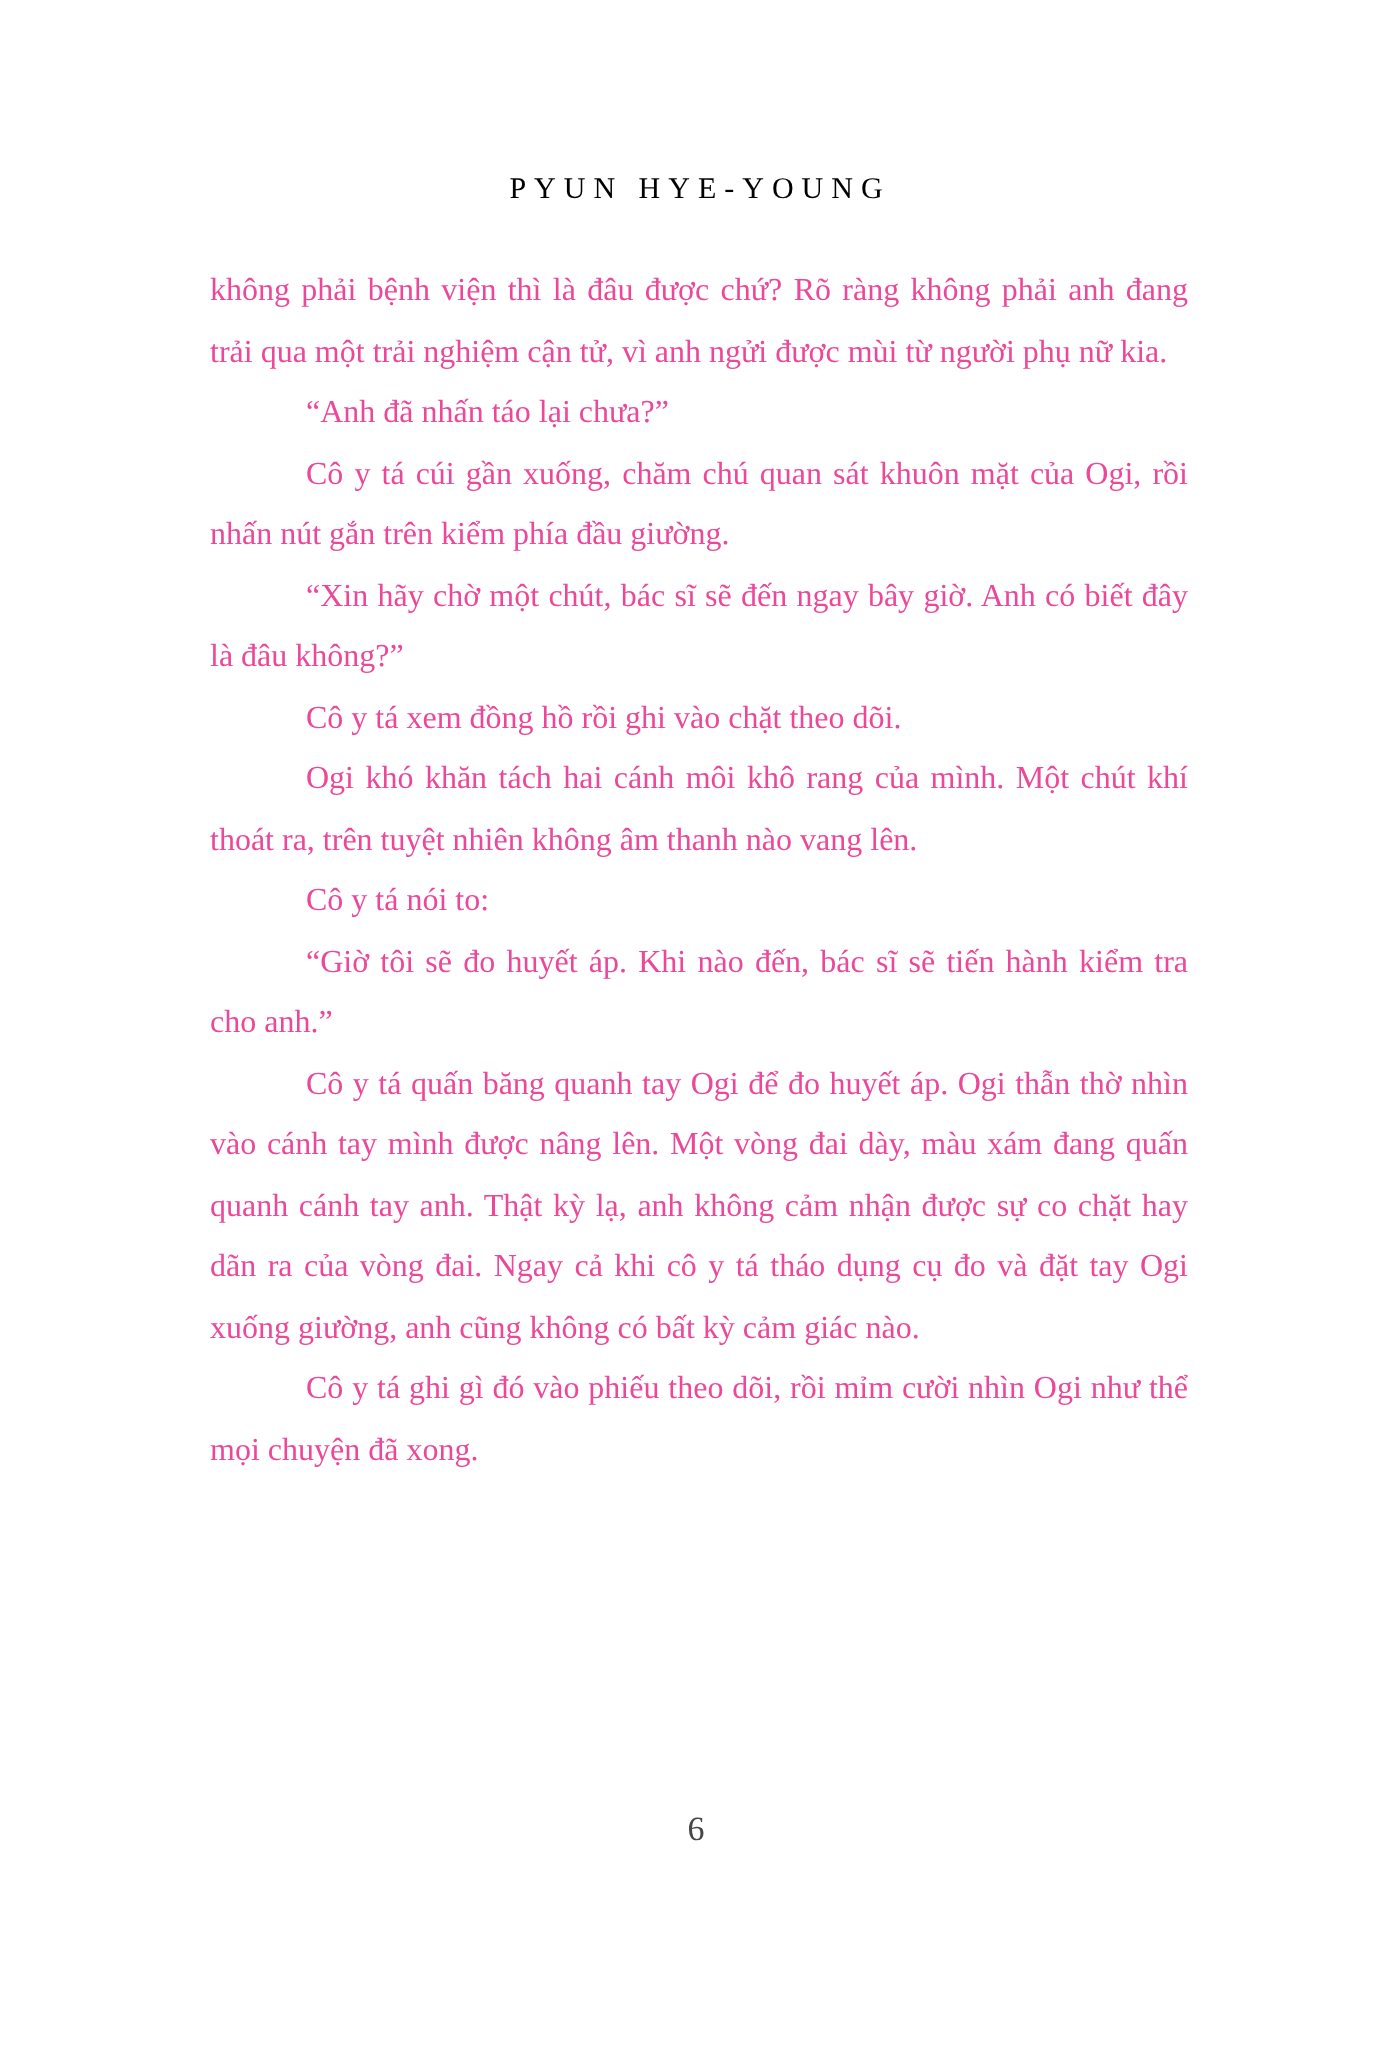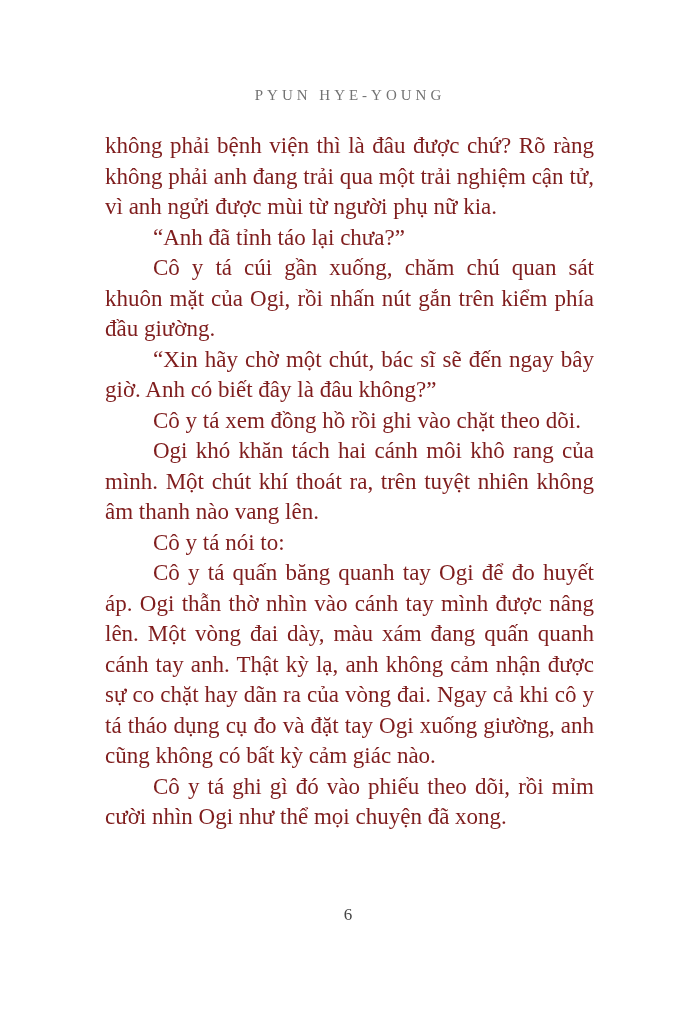--- a/index.html
+++ b/index.html
@@ -17,35 +17,35 @@
     overflow: hidden;
   }
   .running-header {
     position: absolute;
     top: 87px;
     left: 0;
     width: 100%;
     text-align: center;
     font-size: 15px;
     letter-spacing: 4px;
-    color: #737373;
+    color: #000000;
     text-indent: 4px; 
   }
   .body-text {
     position: absolute;
     top: 131px;
     left: 105px;
     width: 489px;
   }
   .body-text p.para {
     margin: 0;
-    font-size: 23px;
+    font-size: 16px;
     line-height: 30.5px;
     text-align: justify;
-    color: #7f1d1d;
+    color: #ec4899;
   }
   .body-text p.para.indent {
     text-indent: 48px;
   }
   .page-number {
     position: absolute;
     top: 905px;
     left: 0;
     width: 100%;
     text-align: center;
@@ -54,24 +54,25 @@
   }
 </style>
 </head>
 <body>
 
 <div class="book-page">
   <div class="running-header">PYUN HYE-YOUNG</div>
 
   <div class="body-text">
       <p class="para">không phải bệnh viện thì là đâu được chứ? Rõ ràng không phải anh đang trải qua một trải nghiệm cận tử, vì anh ngửi được mùi từ người phụ nữ kia.</p>
-      <p class="para indent">“Anh đã tỉnh táo lại chưa?”</p>
+      <p class="para indent">“Anh đã nhấn táo lại chưa?”</p>
       <p class="para indent">Cô y tá cúi gần xuống, chăm chú quan sát khuôn mặt của Ogi, rồi nhấn nút gắn trên kiểm phía đầu giường.</p>
       <p class="para indent">“Xin hãy chờ một chút, bác sĩ sẽ đến ngay bây giờ. Anh có biết đây là đâu không?”</p>
       <p class="para indent">Cô y tá xem đồng hồ rồi ghi vào chặt theo dõi.</p>
       <p class="para indent">Ogi khó khăn tách hai cánh môi khô rang của mình. Một chút khí thoát ra, trên tuyệt nhiên không âm thanh nào vang lên.</p>
       <p class="para indent">Cô y tá nói to:</p>
+      <p class="para indent">“Giờ tôi sẽ đo huyết áp. Khi nào đến, bác sĩ sẽ tiến hành kiểm tra cho anh.”</p>
       <p class="para indent">Cô y tá quấn băng quanh tay Ogi để đo huyết áp. Ogi thẫn thờ nhìn vào cánh tay mình được nâng lên. Một vòng đai dày, màu xám đang quấn quanh cánh tay anh. Thật kỳ lạ, anh không cảm nhận được sự co chặt hay dãn ra của vòng đai. Ngay cả khi cô y tá tháo dụng cụ đo và đặt tay Ogi xuống giường, anh cũng không có bất kỳ cảm giác nào.</p>
       <p class="para indent">Cô y tá ghi gì đó vào phiếu theo dõi, rồi mỉm cười nhìn Ogi như thể mọi chuyện đã xong.</p>
     </div>
 
   <div class="page-number">6</div>
 </div>
 
 </body></html>

